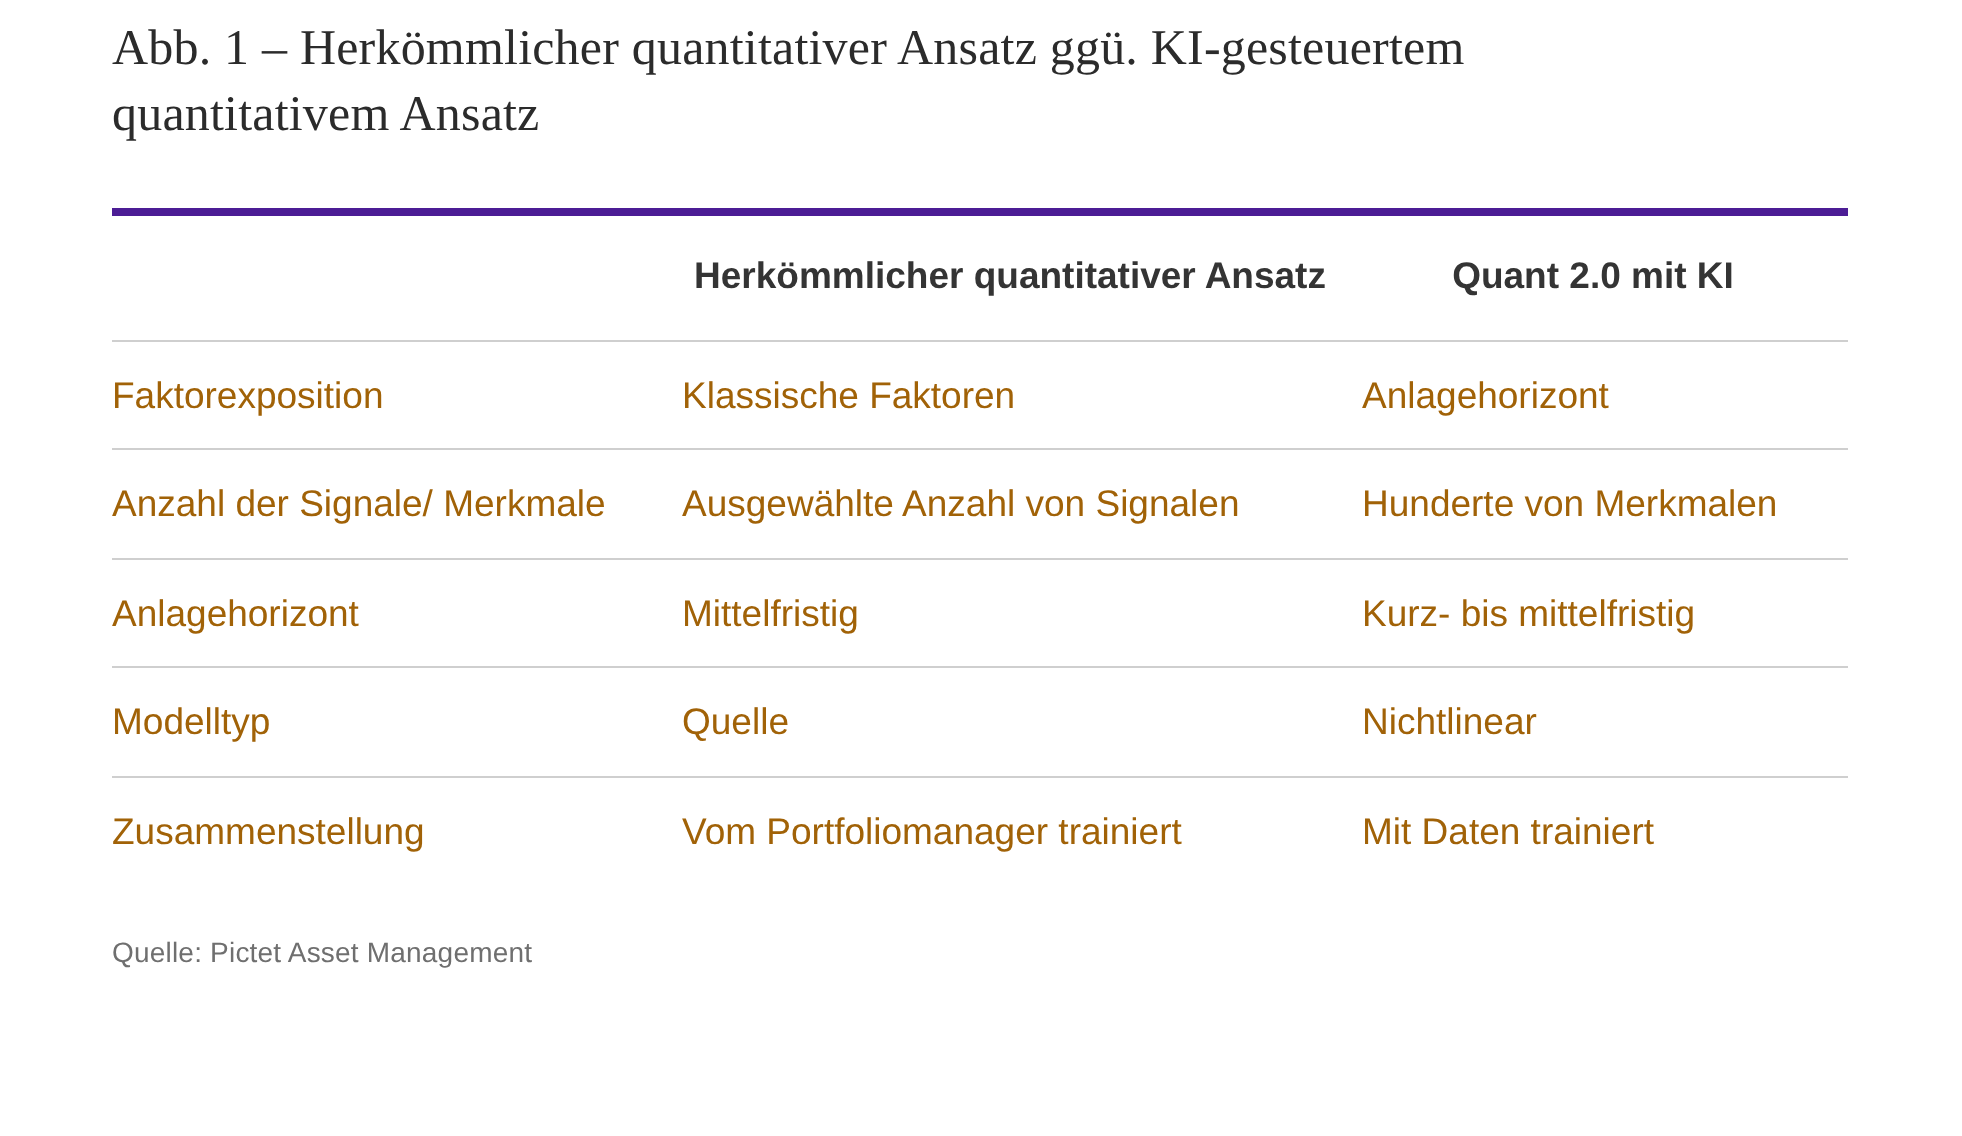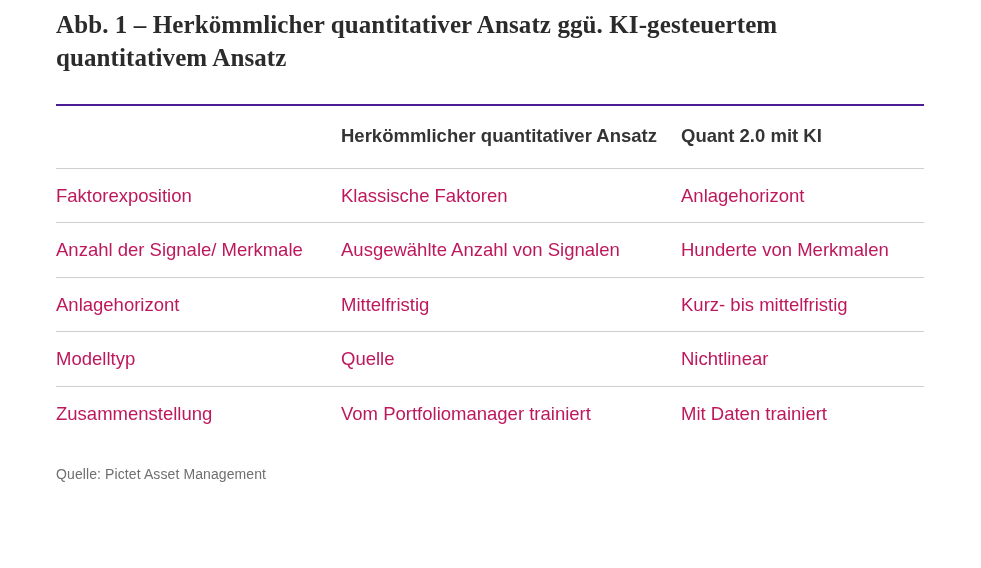--- a/index.html
+++ b/index.html
@@ -19,52 +19,52 @@
     width: 981px;
     height: 568px;
     box-sizing: border-box;
     padding: 0 56px;
   }
   .figure-title {
     font-family: "Liberation Serif", serif;
     font-size: 25px;
     line-height: 1.32;
     color: #2b2b2b;
-    font-weight: 700;
+    font-weight: 400;
     padding-top: 8px;
     max-width: 800px;
     letter-spacing: 0.1px;
   }
   table.comparison {
     width: 868px;
     border-collapse: collapse;
     margin-top: 30px;
     table-layout: fixed;
   }
   table.comparison col.c1 { width: 285px; }
   table.comparison col.c2 { width: 340px; }
   table.comparison col.c3 { width: 243px; }
 
   table.comparison thead th {
-    text-align: left;
+    text-align: center;
     font-size: 18.5px;
     line-height: 1.38;
     font-weight: 700;
     color: #343434;
     vertical-align: top;
     padding: 17px 12px 19px 0;
-    border-top: 2px solid #4c1d95;
+    border-top: 4px solid #4c1d95;
     border-bottom: 1px solid #cfcfcf;
   }
   table.comparison tbody td {
     text-align: left;
     font-size: 18.5px;
     line-height: 1.38;
     font-weight: 400;
-    color: #be185d;
+    color: #a16207;
     vertical-align: top;
     padding: 14px 12px 14px 0;
     border-bottom: 1px solid #cfcfcf;
   }
   table.comparison tbody tr:last-child td {
     border-bottom: none;
     margin-left: 15px;
   }
   .source {
     margin-top: 26px;

